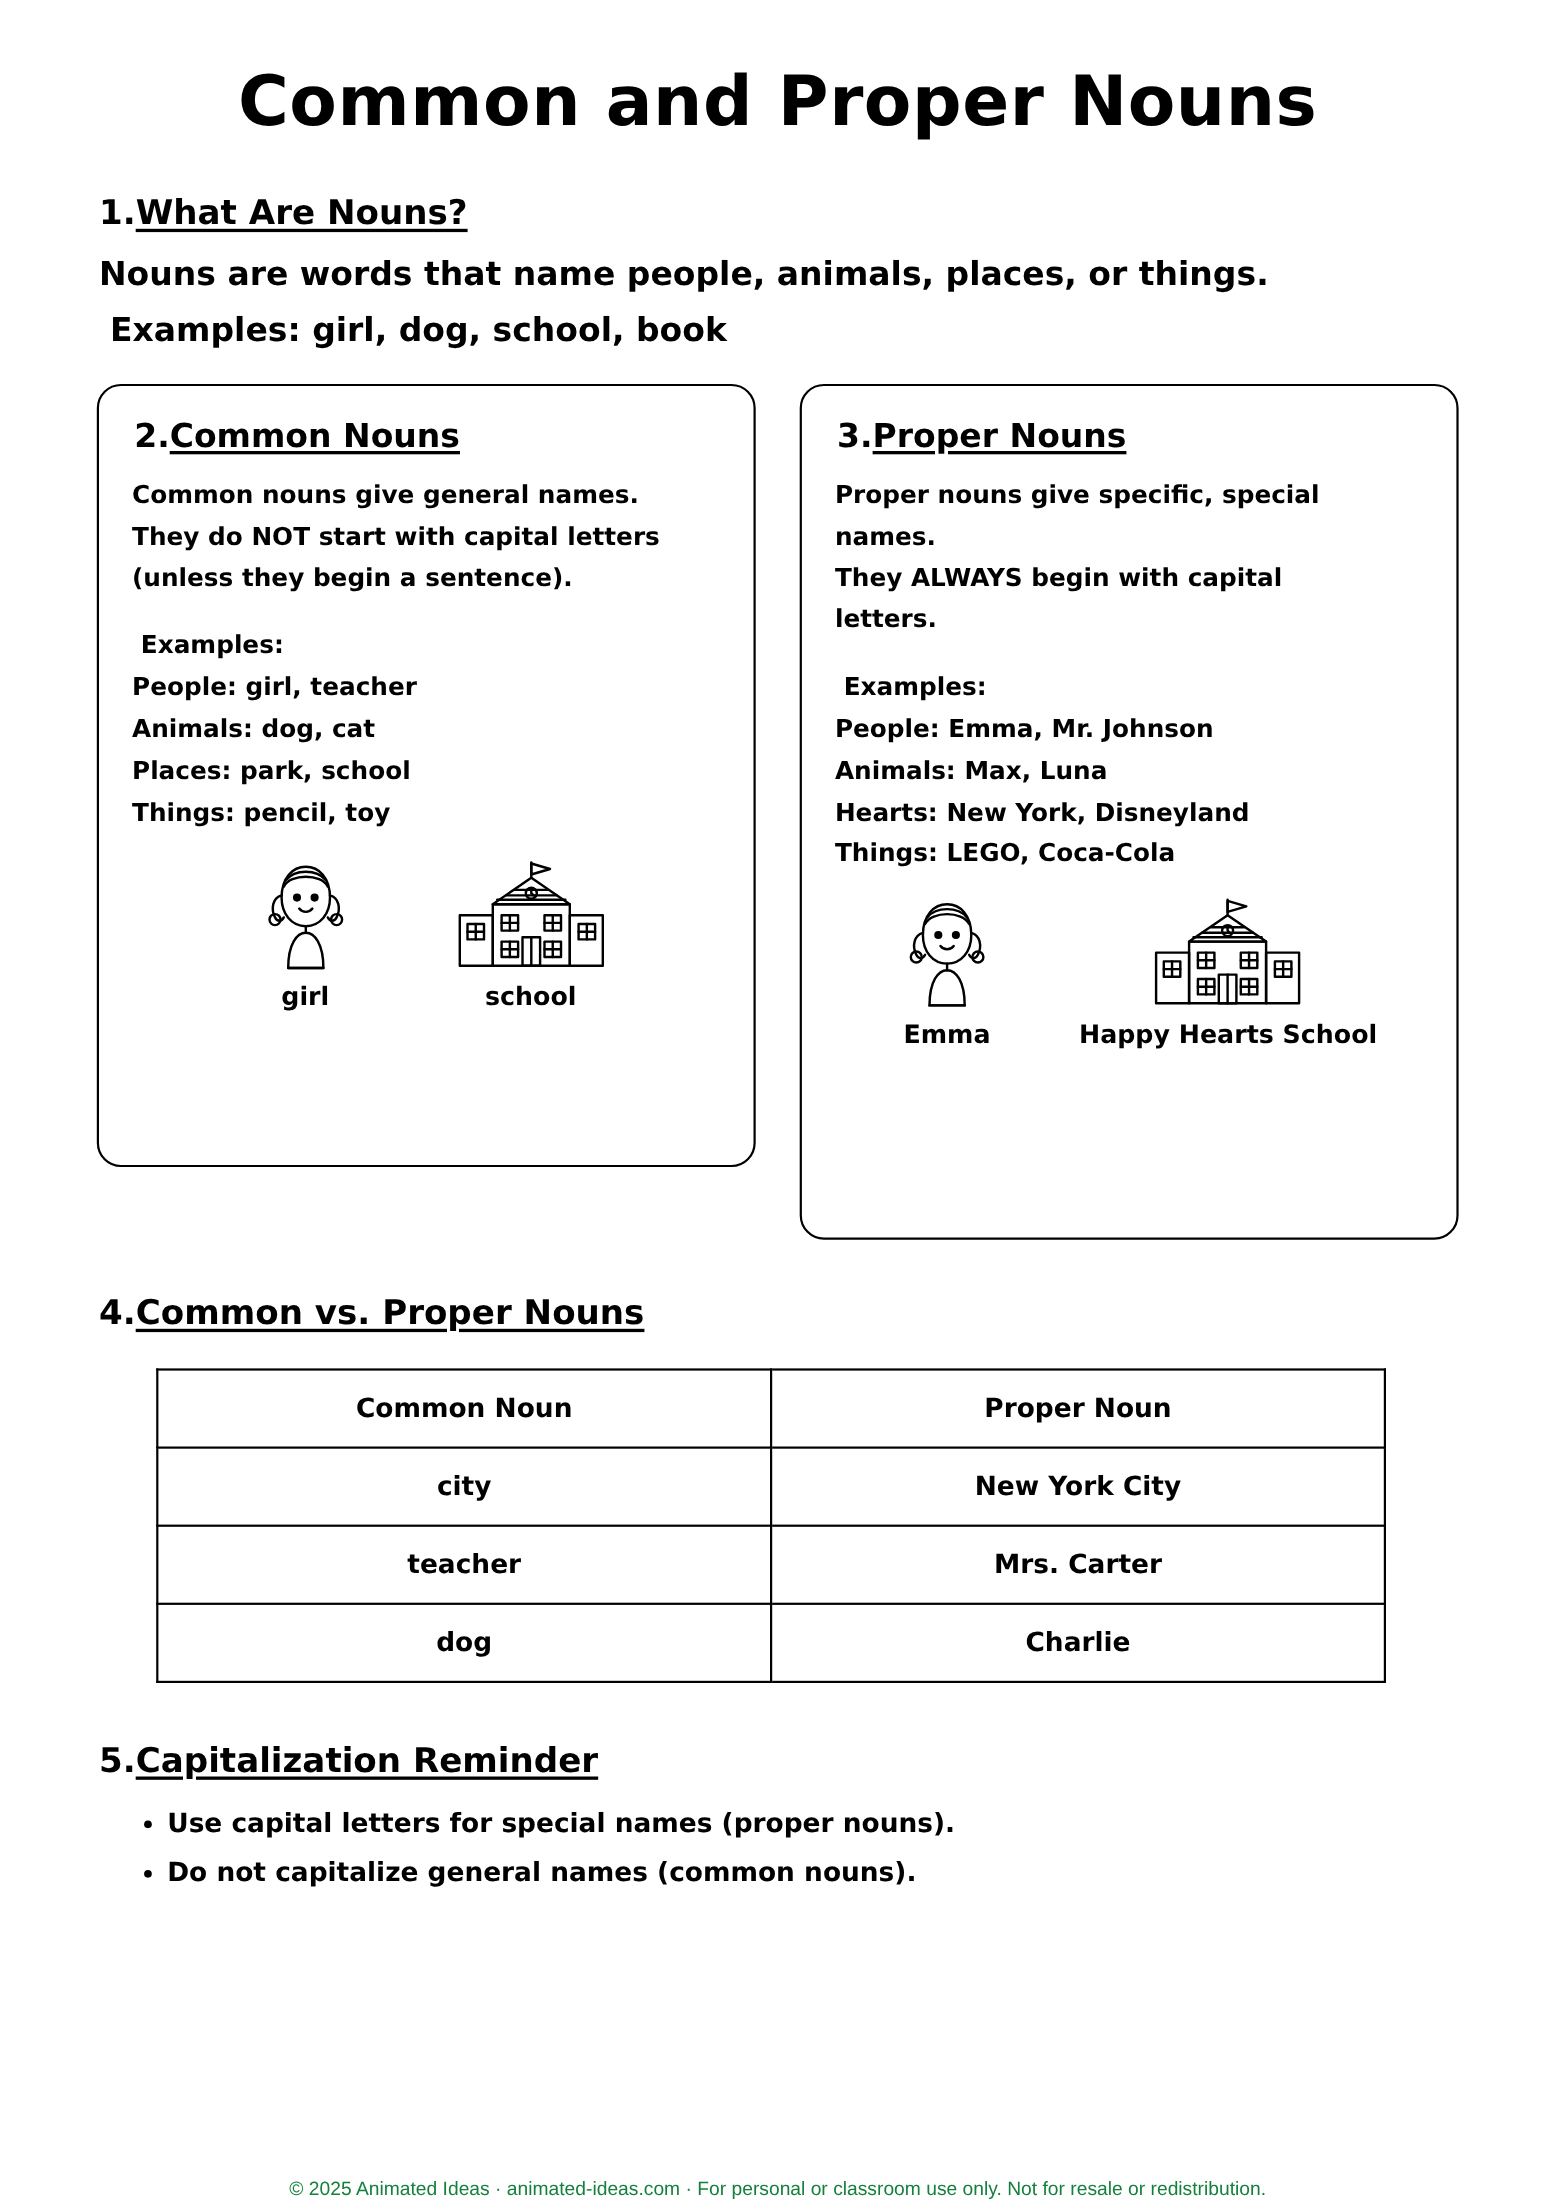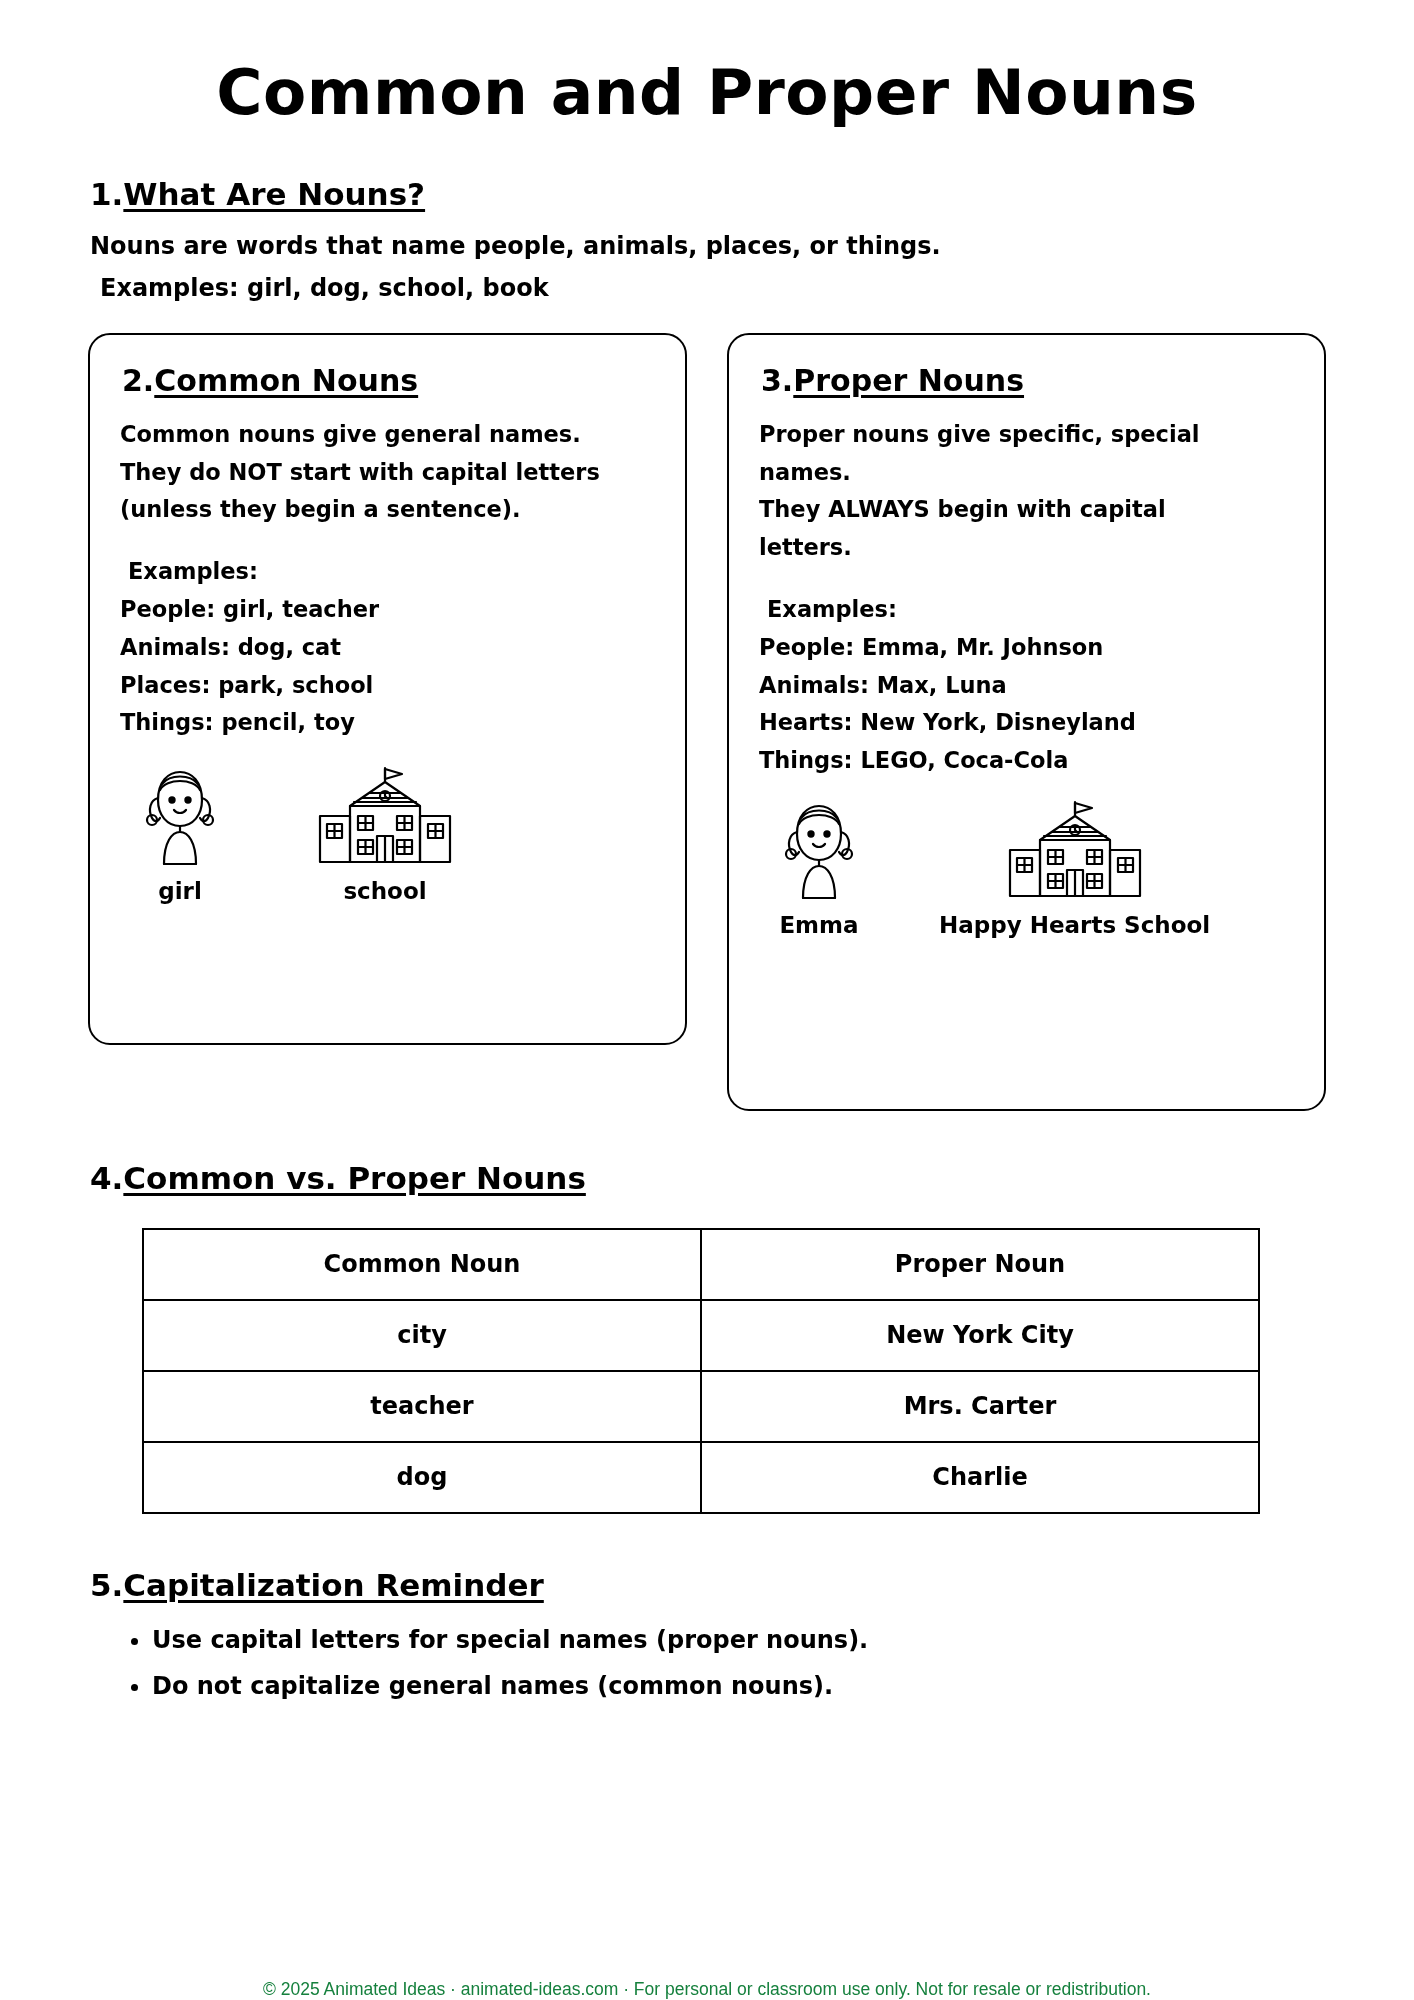--- a/index.html
+++ b/index.html
@@ -43,21 +43,21 @@
   .sec-num { font-weight: 700; }
   .sec-underline {
     text-decoration: underline;
     text-underline-offset: 4px;
     text-decoration-thickness: 2.5px;
   }
 
   
   #section-1 { margin-top: 48px; padding-left: 2px; }
   .s1-line {
-    font-size: 24px;
+    font-size: 30px;
     font-weight: 700;
     margin-top: 16px;
     line-height: 1.35;
   }
   .s1-line.indent { padding-left: 10px; margin-top: 10px; }
 
   
   .cards {
     position: relative;
     margin-top: 28px;
@@ -86,21 +86,21 @@
     font-weight: 700;
     line-height: 1.68;
     margin: 0;
   }
   .card-gap { height: 24px; }
   .card-line.examples { padding-left: 8px; }
 
   
   .illus-row {
     display: flex;
-    justify-content: flex-start;
+    justify-content: center;
     gap: 70px;
     margin-top: 18px;
   }
   .illus {
     display: flex;
     flex-direction: column;
     align-items: center;
   }
   .illus-caption {
     font-size: 23px;

